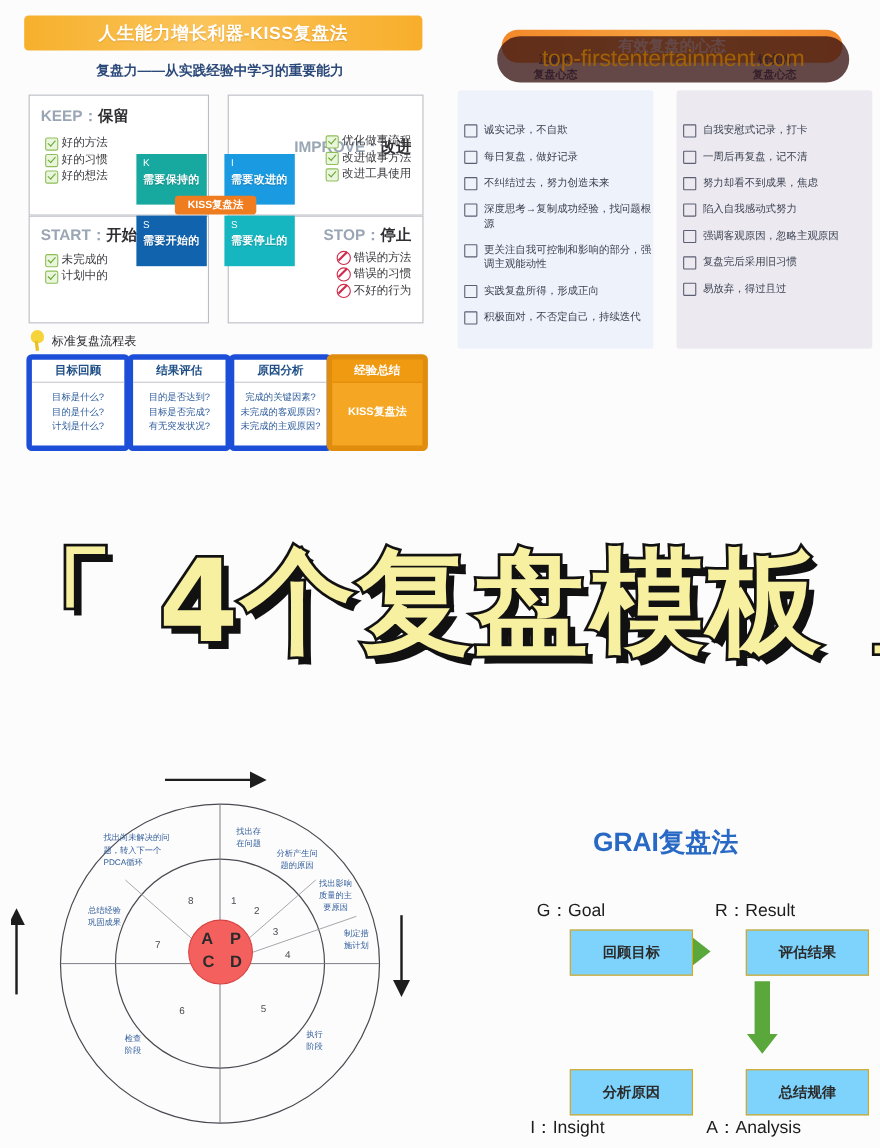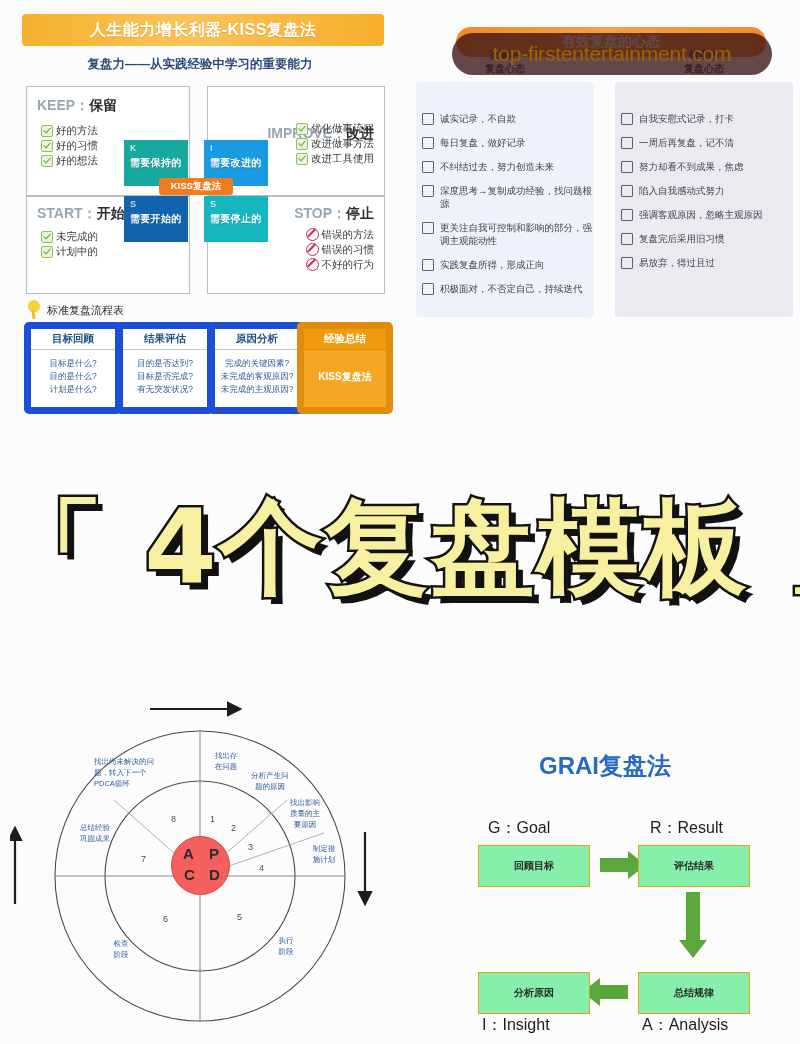--- a/index.html
+++ b/index.html
@@ -71,21 +71,21 @@
     justify-content:center;color:#fff;font-size:9.5px;font-weight:bold;
   }
 
   
   #flow-pin{position:absolute;left:26px;top:300px;width:16px;height:20px;}
   #flow-pin .bulb{position:absolute;left:2px;top:0;width:12px;height:12px;
       background:#f5d33a;border-radius:50% 50% 45% 45%;}
   #flow-pin .stem{position:absolute;left:6px;top:10px;width:3px;height:9px;
       background:#e8c025;transform:rotate(-8deg);}
   #flow-title{position:absolute;left:47px;top:303px;font-size:11px;font-weight:normal;color:#2d2d32;}
-  .fcard{position:absolute;top:322px;height:78px;border:7px solid #1d4ed8;
+  .fcard{position:absolute;top:322px;height:78px;border:5px solid #1d4ed8;
       border-radius:5px;background:#fff;}
   .fcard .fh{height:20px;border-bottom:1px solid #c5c8cf;display:flex;
       align-items:center;justify-content:center;font-size:10.5px;font-weight:bold;color:#1f4f86;}
   .fcard .fb{padding:7px 0 0 0;text-align:center;font-size:8.5px;line-height:13px;color:#2f5d9b;}
   #fcard-1{left:24px;width:84px;}
   #fcard-2{left:116px;width:84px;}
   #fcard-3{left:208px;width:84px;}
   #fcard-4{left:297px;width:82px;background:#f5a623;border-color:#e08c0c;}
   #fcard-4 .fh{background:#f09a12;border-bottom:1px solid #e08c0c;color:#fff;}
   #fcard-4 .fb{color:#ffffff;font-size:10px;padding-top:20px;font-weight:bold;}
@@ -140,23 +140,23 @@
     position:absolute;left:173px;top:836px;width:57px;height:57px;border-radius:50%;
     background:#f4605e;border:1px solid #d84341;
   }
   .core-letter{position:absolute;font-size:15px;font-weight:bold;color:#2b2b2b;}
 
   
   #grai{position:absolute;left:410px;top:740px;width:390px;height:304px;}
   #grai-title{position:absolute;left:0;top:10px;width:390px;text-align:center;
      font-size:24px;font-weight:bold;color:#2769c4;}
   .grai-cap{position:absolute;font-size:16px;color:#1c1c1c;white-space:nowrap;}
-  .grai-box{position:absolute;height:40px;background:#86efac;border:1px solid #e2a40f;
+  .grai-box{position:absolute;height:40px;background:#7dd3fc;border:1px solid #e2a40f;
      display:flex;align-items:center;justify-content:center;
-     color:#2b2b2b;font-size:10px;font-weight:bold;}
+     color:#2b2b2b;font-size:13px;font-weight:bold;margin-left:40px;}
   #gbox-goal{left:68px;top:105px;width:110px;}
   #gbox-result{left:228px;top:105px;width:110px;}
   #gbox-insight{left:68px;top:232px;width:110px;}
   #gbox-analysis{left:228px;top:232px;width:110px;}
   #gcap-goal{left:78px;top:78px;}
   #gcap-result{left:240px;top:78px;}
   #gcap-insight{left:72px;top:275px;}
   #gcap-analysis{left:232px;top:275px;}
   #grai svg{position:absolute;left:0;top:0;}
 </style>

